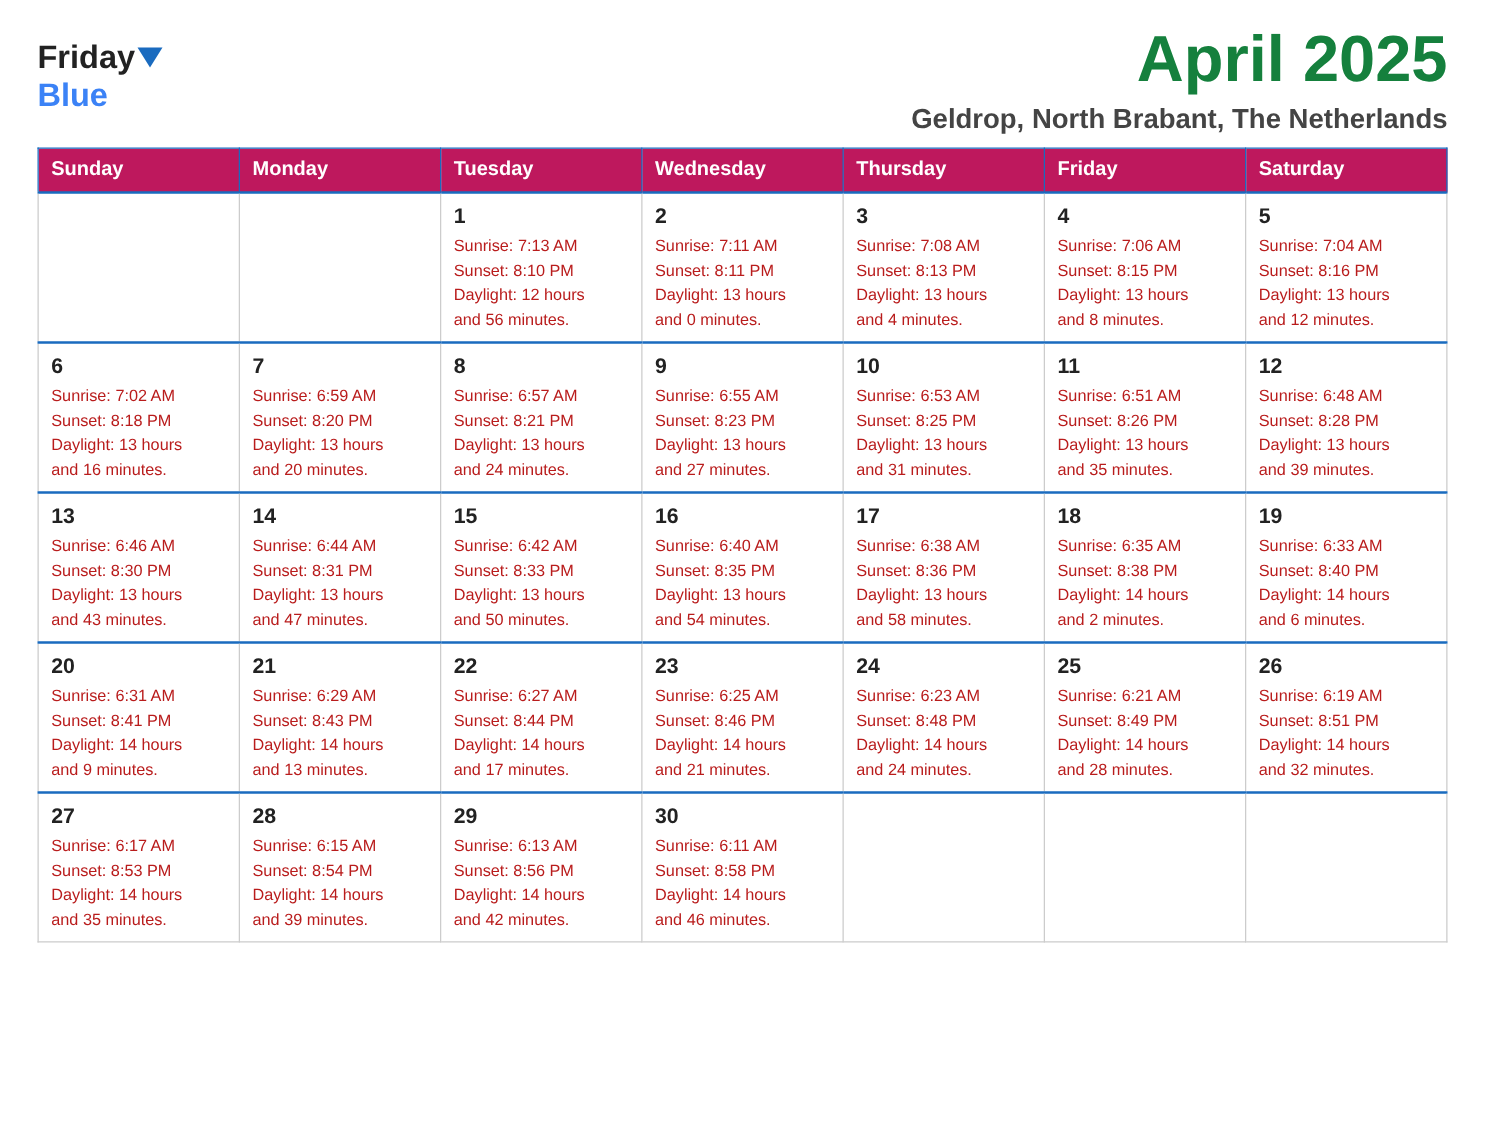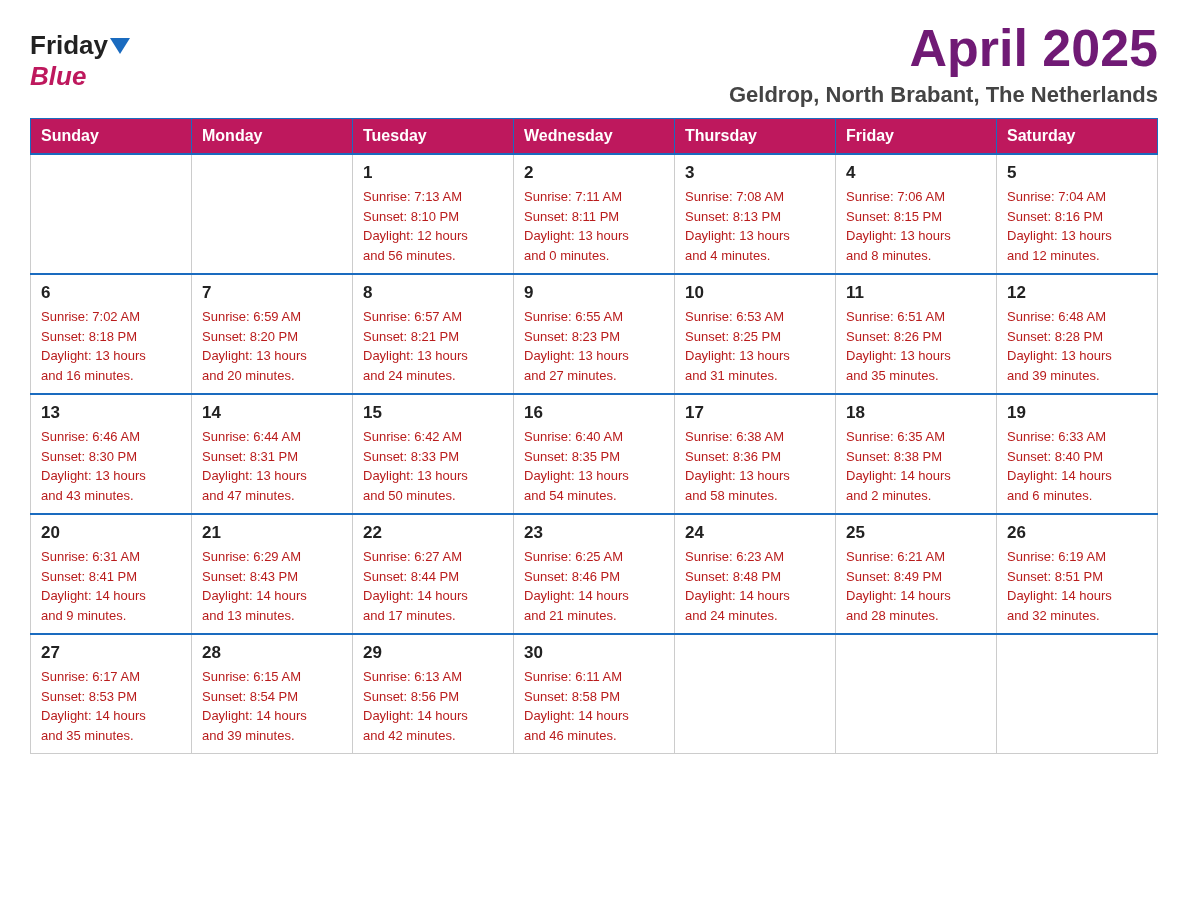--- a/index.html
+++ b/index.html
@@ -34,26 +34,26 @@
     .logo-arrow {
       width: 0;
       height: 0;
       border-left: 10px solid transparent;
       border-right: 10px solid transparent;
       border-top: 16px solid #1a6bbf;
       display: inline-block;
       margin: 0 2px;
       vertical-align: middle;
     }
-    .logo-blue { color: #be185d; font-size: 26px; font-weight: bold; font-style: italic; }
+    .logo-blue { color: #3b82f6; font-size: 26px; font-weight: bold; }
     .title-block { text-align: right; }
     .month-year {
       font-size: 52px;
       font-weight: bold;
-      color: #701a75;
+      color: #15803d;
       line-height: 1.1;
     }
     .location {
       font-size: 22px;
       color: #444;
       margin-top: 5px;
       font-weight: bold;
     }
     .calendar {
       width: 100%;

